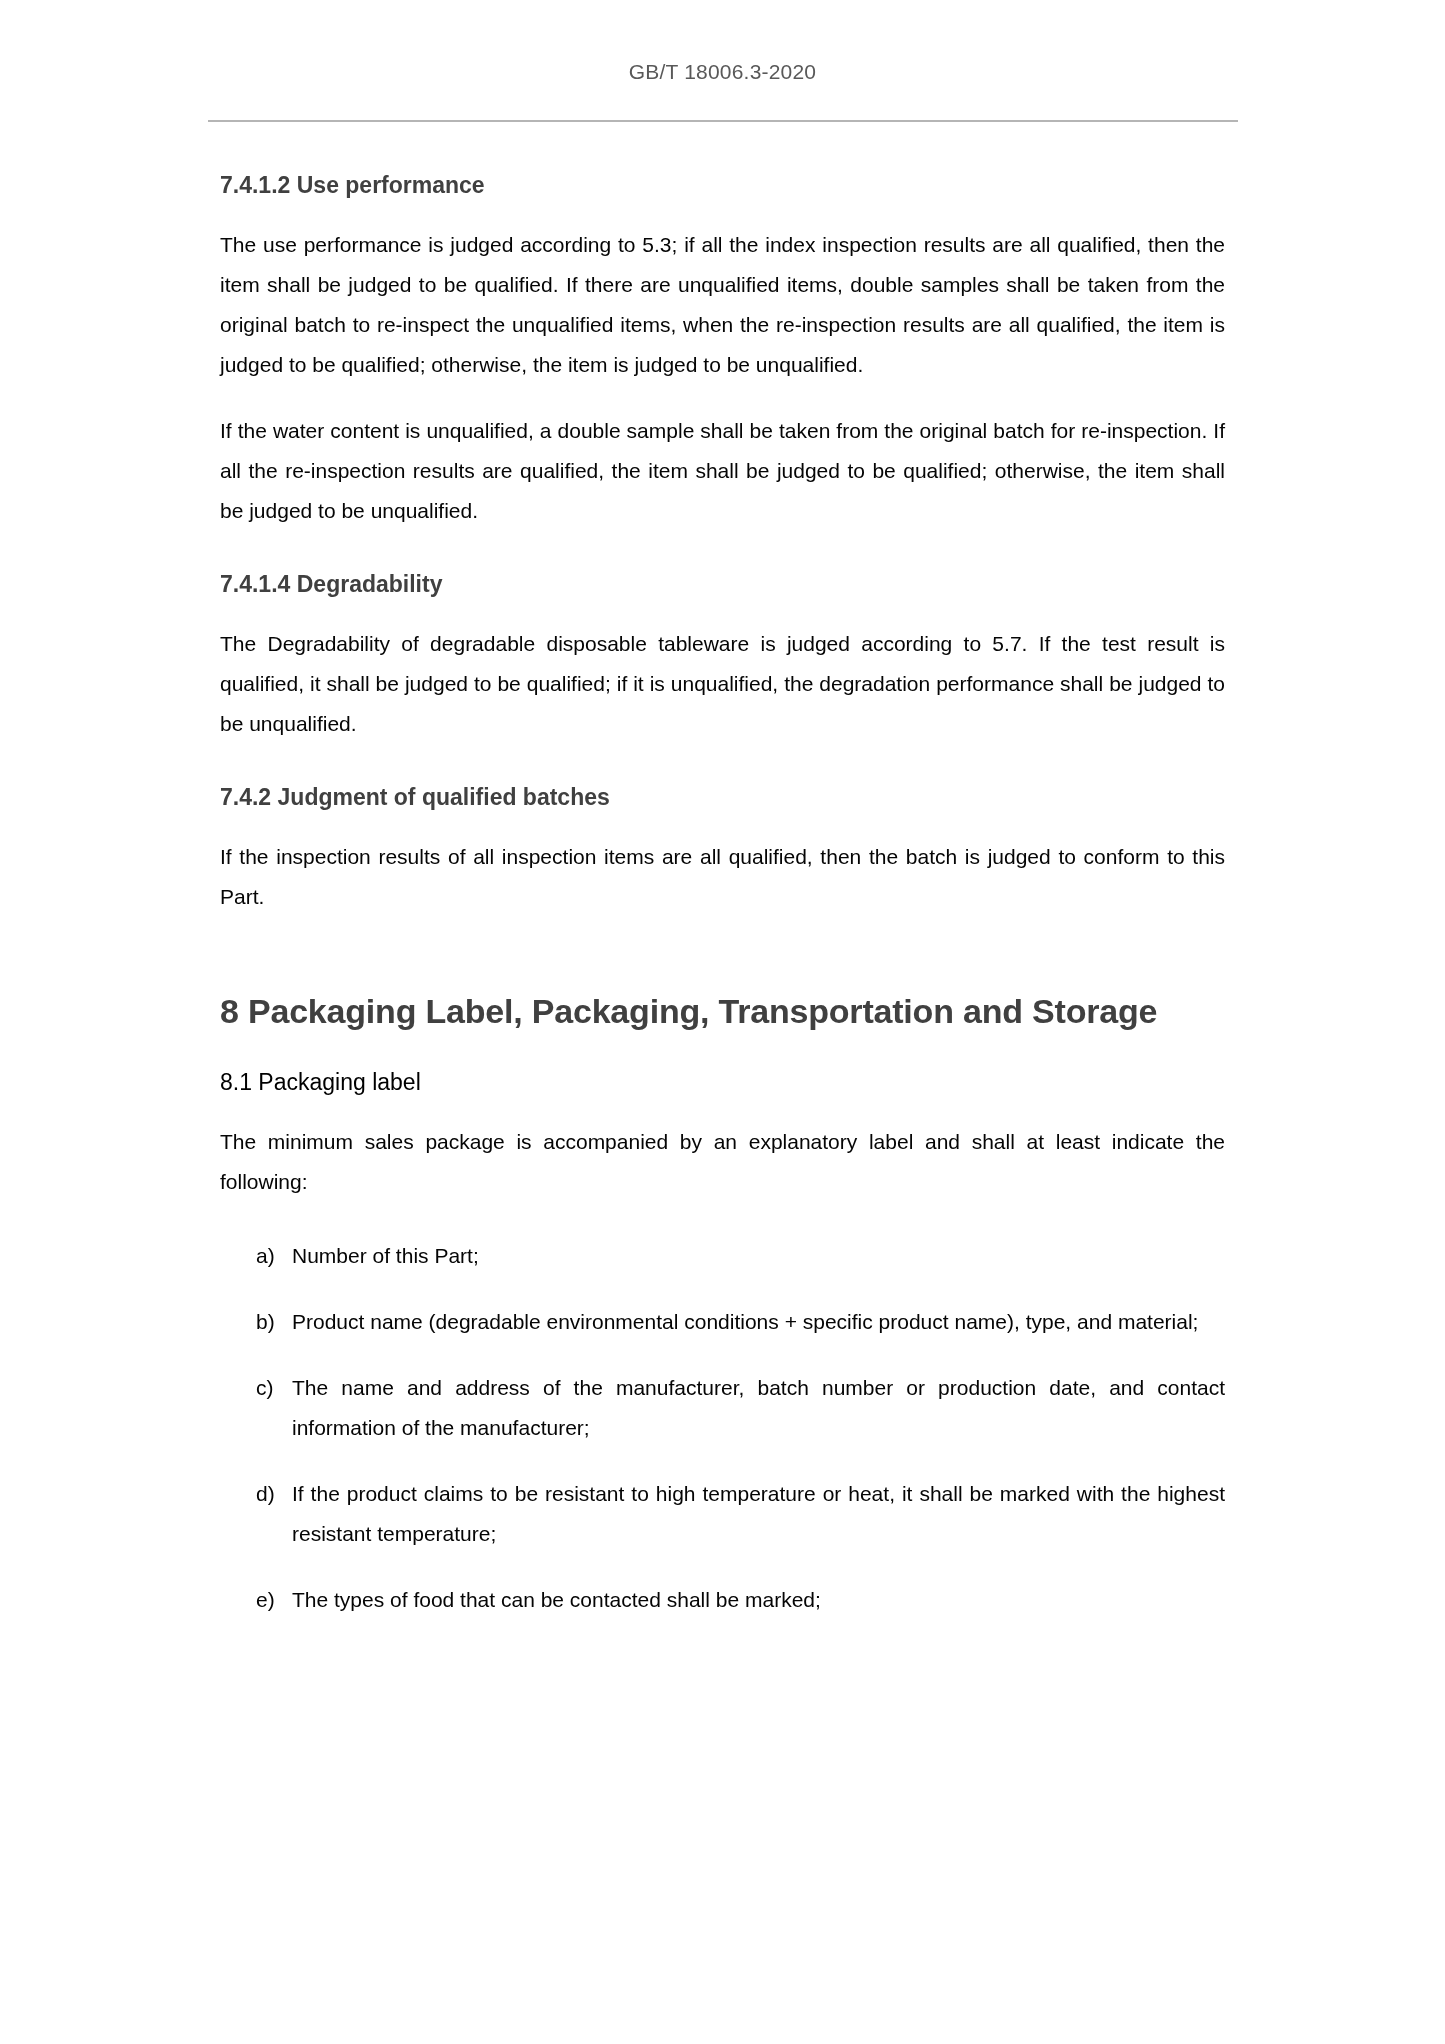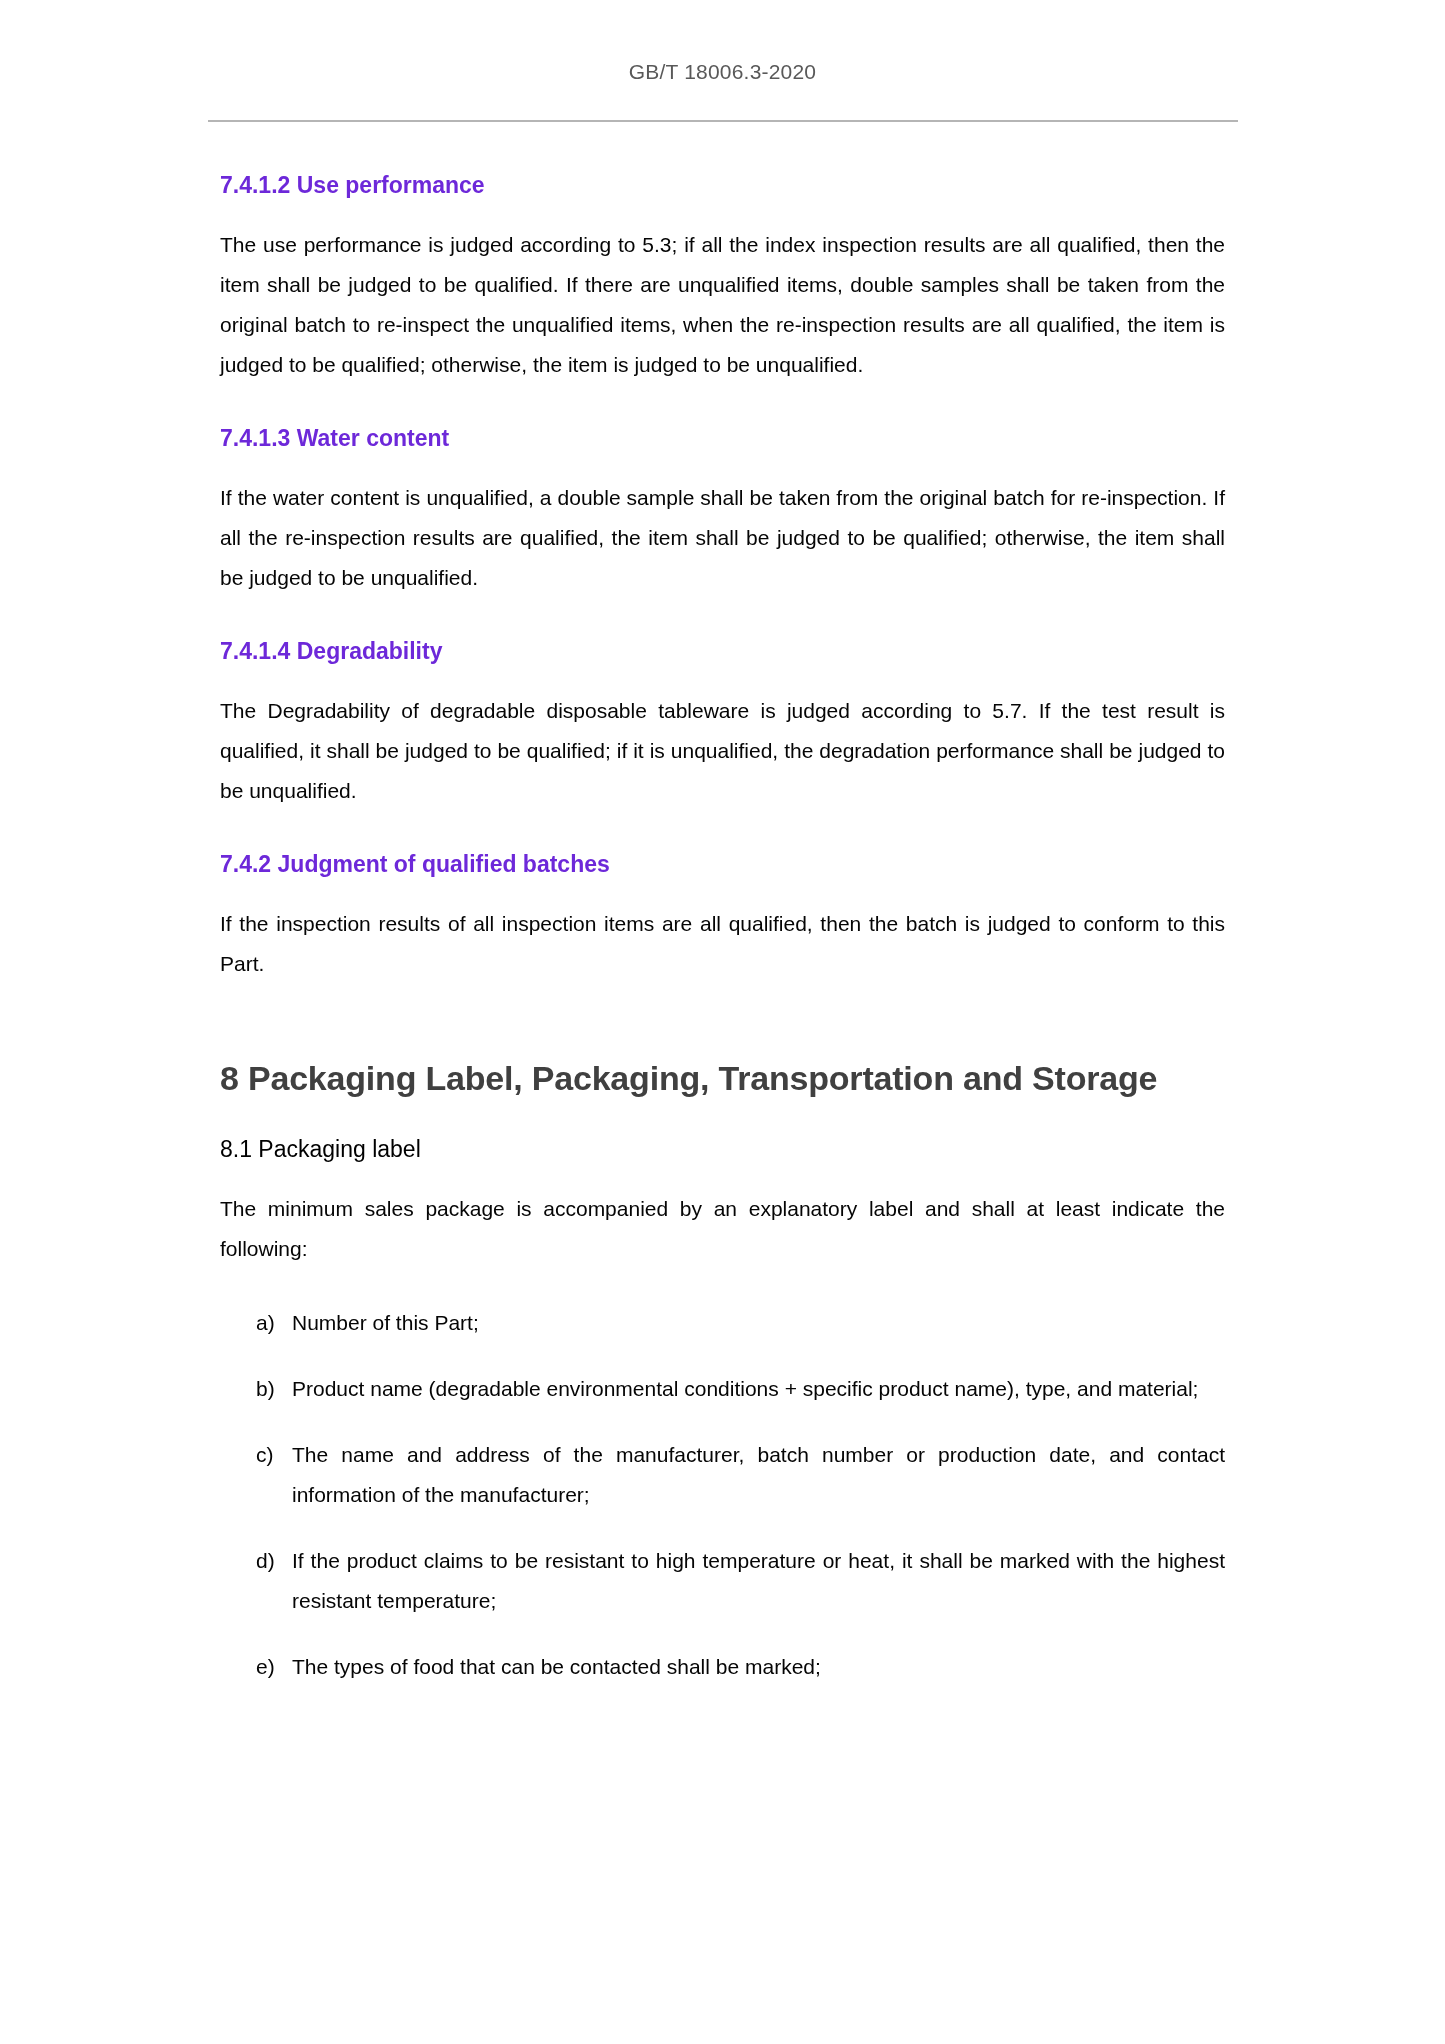--- a/index.html
+++ b/index.html
@@ -31,21 +31,21 @@
     border-top: 2px solid #b5b5b5;
     height: 0;
   }
   .content {
     margin: 0 220px;
     width: 1005px;
   }
   .section-heading {
     font-size: 23px;
     font-weight: bold;
-    color: #6d28d9;
+    color: #404040;
     margin: 40px 0 0 0;
     line-height: 27px;
   }
   .section-heading.first {
     margin-top: 50px;
   }
   .body-text {
     font-size: 21px;
     line-height: 40px;
     text-align: justify;
@@ -125,21 +125,20 @@
   <div class="doc-header">
     <span>GB/T 18006.3-2020</span>
   </div>
   <div class="rule"></div>
 
   <div class="content">
 
     <h3 class="section-heading first">7.4.1.2 Use performance</h3>
     <p class="body-text">The use performance is judged according to 5.3; if all the index inspection results are all qualified, then the item shall be judged to be qualified. If there are unqualified items, double samples shall be taken from the original batch to re-inspect the unqualified items, when the re-inspection results are all qualified, the item is judged to be qualified; otherwise, the item is judged to be unqualified.</p>
 
-    <h3 class="section-heading">7.4.1.3 Water content</h3>
     <p class="body-text">If the water content is unqualified, a double sample shall be taken from the original batch for re-inspection. If all the re-inspection results are qualified, the item shall be judged to be qualified; otherwise, the item shall be judged to be unqualified.</p>
 
     <h3 class="section-heading">7.4.1.4 Degradability</h3>
     <p class="body-text">The Degradability of degradable disposable tableware is judged according to 5.7. If the test result is qualified, it shall be judged to be qualified; if it is unqualified, the degradation performance shall be judged to be unqualified.</p>
 
     <h3 class="section-heading">7.4.2 Judgment of qualified batches</h3>
     <p class="body-text">If the inspection results of all inspection items are all qualified, then the batch is judged to conform to this Part.</p>
 
     <h1 class="chapter-heading">8 Packaging Label, Packaging, Transportation and Storage</h1>
 

